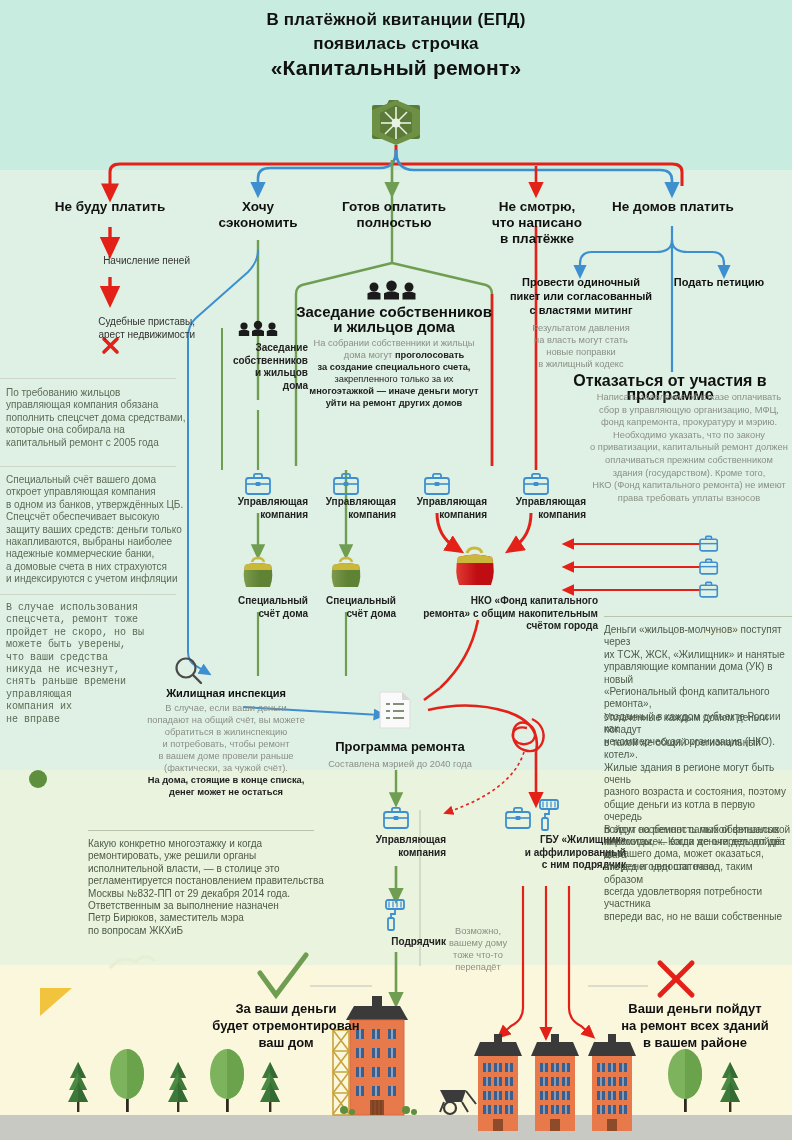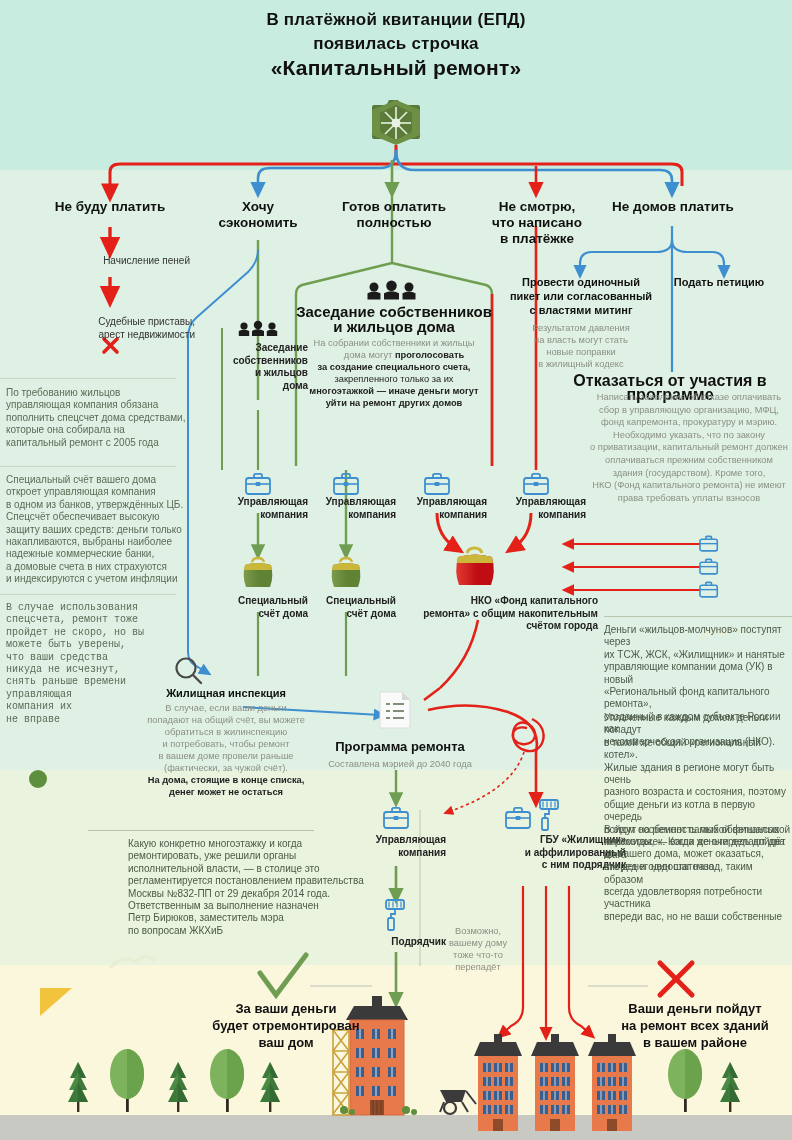--- a/index.html
+++ b/index.html
@@ -597,21 +597,21 @@
   <div class="muted" style="left: 108px; top: 774px; width: 236px; color: rgb(34, 34, 34); font-weight: bold; white-space: pre-line;">На дома, стоящие в конце списка,
 денег может не остаться</div>
   <div class="muted" style="left: 108px; top: 702px; width: 236px; white-space: pre-line;">В случае, если ваши деньги
 попадают на общий счёт, вы можете
 обратиться в жилинспекцию
 и потребовать, чтобы ремонт
 в вашем доме провели раньше
 (фактически, за чужой счёт).</div>
 
   <div class="hr-thin d" style="left:88px; top:830px; width:226px;"></div>
-  <div class="para dark" style="left: 88px; top: 838px; width: 246px; white-space: pre-line; margin-left: 40px;">Какую конкретно многоэтажку и когда
+  <div class="para dark" style="left: 88px; top: 838px; width: 246px; white-space: pre-line;">Какую конкретно многоэтажку и когда
 ремонтировать, уже решили органы
 исполнительной власти, — в столице это
 регламентируется постановлением правительства
 Москвы №832-ПП от 29 декабря 2014 года.
 Ответственным за выполнение назначен
 Петр Бирюков, заместитель мэра
 по вопросам ЖКХиБ</div>
 
   <div class="icon-label" style="left: 208px; top: 496px; width: 100px; white-space: pre-line;">Управляющая
 компания</div>

